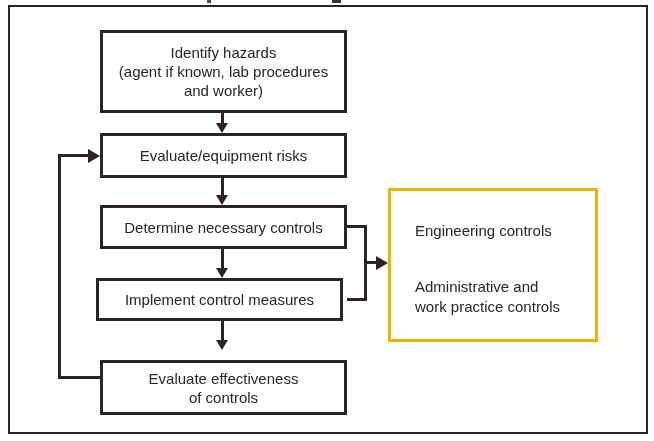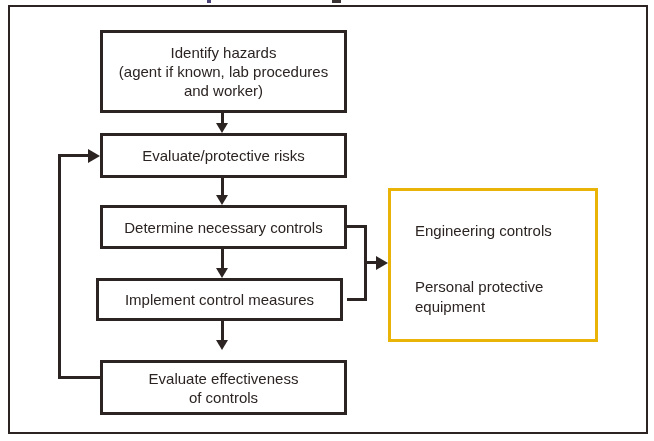--- a/index.html
+++ b/index.html
@@ -113,21 +113,21 @@
   <div class="node" id="node-identify">
     <span>Identify hazards
 (agent if known, lab procedures
 and worker)</span>
   </div>
 
   <div class="line" id="arrow1-line"></div>
   <div class="head head-down" id="arrow1-head"></div>
 
   <div class="node" id="node-evaluate">
-    <span>Evaluate/protective risks</span>
+    <span>Evaluate/equipment risks</span>
   </div>
 
   <div class="line" id="arrow2-line"></div>
   <div class="head head-down" id="arrow2-head"></div>
 
   <div class="node" id="node-determine">
     <span>Determine necessary controls</span>
   </div>
 
   <div class="line" id="arrow3-line"></div>
@@ -151,17 +151,17 @@
   <div class="head head-right" id="fb-head"></div>
 
   <div class="line" id="rc-stub-top"></div>
   <div class="line" id="rc-stub-bottom"></div>
   <div class="line" id="rc-vert"></div>
   <div class="line" id="rc-harrow"></div>
   <div class="head head-right" id="rc-head"></div>
 
   <div id="controls-box">
     <p class="control-item">Engineering controls</p>
-    <p class="control-item">Personal protective
-equipment</p>
+    <p class="control-item">Administrative and
+work practice controls</p>
   </div>
 
 </div>
 
 </body></html>

